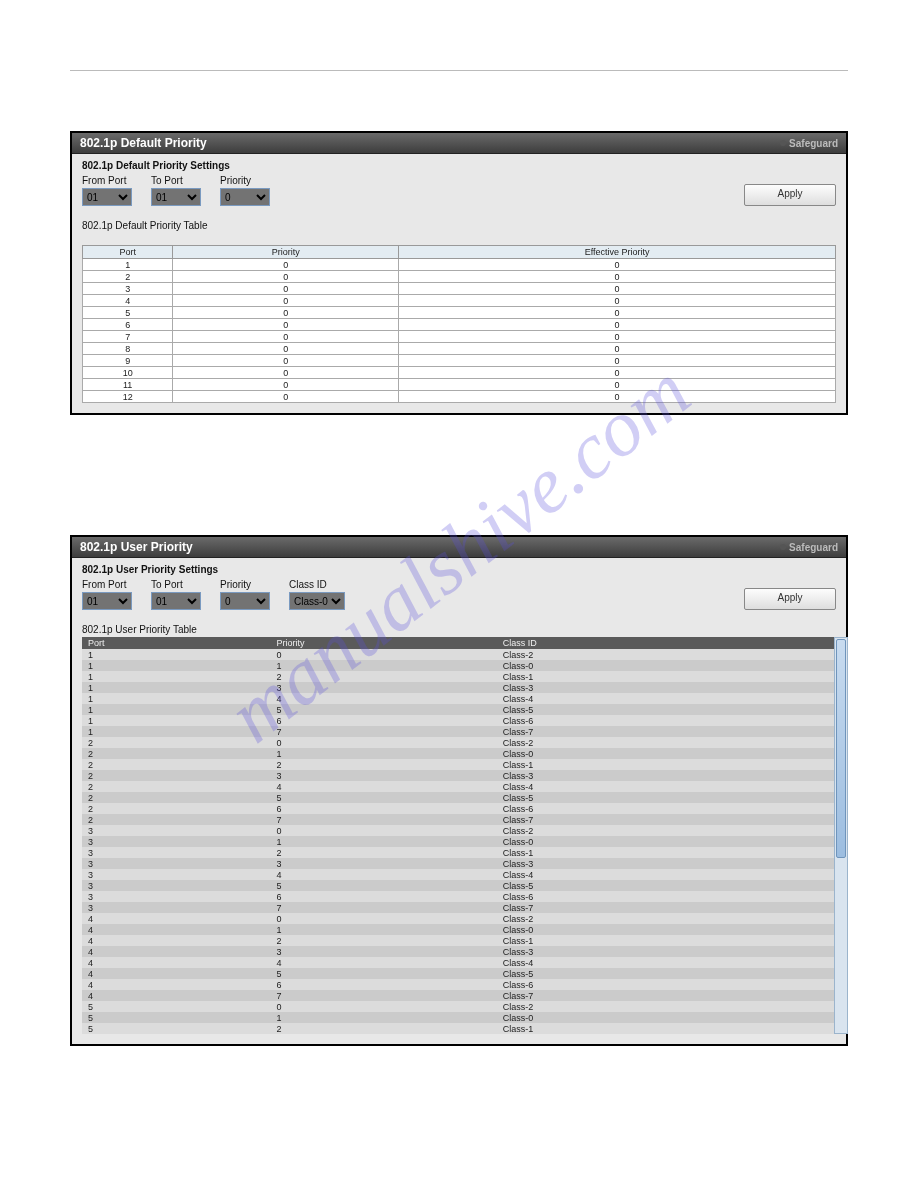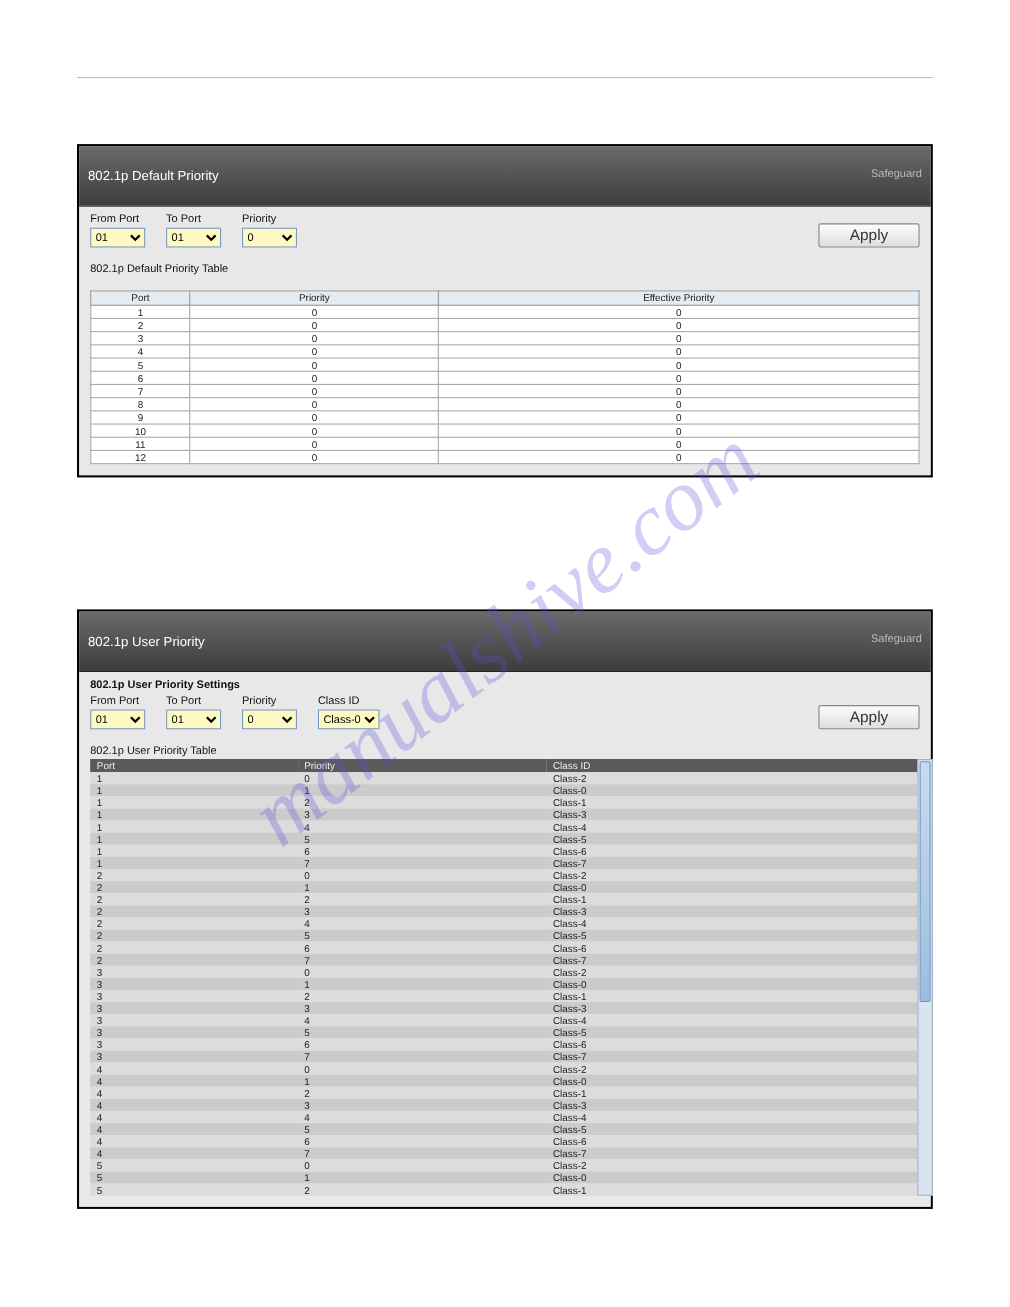--- a/index.html
+++ b/index.html
@@ -1,28 +1,28 @@
 <!DOCTYPE html>
 <html><head>
 <meta charset="utf-8">
 <style>
 body{margin:0;background:#fff;font-family:Arial,Helvetica,sans-serif;font-size:10px;color:#333}
 .page{width:918px;margin:0 auto;padding:50px 70px 60px;box-sizing:border-box;position:relative}
 hr.topline{border:none;border-top:1px solid #bbb;margin:20px 0 0 0}
 .panel{border:2px solid #000;margin-top:60px;background:#e8e8e8}
 .panel.pb{margin-top:120px}
-.hdr{background:linear-gradient(#6a6a6a,#3d3d3d);color:#fff;font-weight:normal;font-size:12px;padding:20px 8px;display:flex;justify-content:space-between;align-items:flex-start;border-bottom:1px solid #222}
+.hdr{background:linear-gradient(#6a6a6a,#3d3d3d);color:#fff;font-weight:bold;font-size:12px;padding:3px 8px;display:flex;justify-content:space-between;align-items:center;border-bottom:1px solid #222}
 .safe{font-size:10px;color:#bbb;display:flex;align-items:center;gap:3px}
 .safe:before{content:"";width:6px;height:6px;border-radius:50%;background:#555;display:inline-block}
 .body{padding:6px 10px 10px;background:#e8e8e8}
 .sub{font-weight:bold;font-size:10px;color:#111;margin-bottom:4px}
 .ctrls{display:flex;align-items:flex-end;gap:19px}
 .fld label{display:block;font-size:10px;color:#111;margin-bottom:2px}
-select{font-size:10px;height:18px;border:1px solid #7a9ac0;background:#fef9c3;min-width:50px}
-.applybtn{margin-left:auto;width:90px;height:20px;background:linear-gradient(#fdfdfd,#dedede);border:1px solid #888;border-radius:2px;font-size:14px;text-align:center;line-height:18px;cursor:pointer}
+select{font-size:10px;height:18px;border:1px solid #7a9ac0;background:#737373;min-width:50px}
+.applybtn{margin-left:auto;width:90px;height:20px;background:linear-gradient(#fdfdfd,#dedede);border:1px solid #888;border-radius:2px;font-size:10px;text-align:center;line-height:18px;cursor:pointer}
 .tbl{width:100%;border-collapse:collapse;margin-top:14px;font-size:9px;background:#fff}
 .tbl th{background:#e3ecf2;border:1px solid #999;padding:1px 2px;font-weight:normal;color:#222}
 .tbl td{border:1px solid #aaa;padding:0 2px;text-align:center;color:#222;height:11px}
 .tblhead{font-weight:normal;color:#111;margin-top:14px;font-size:10px}
 .tbl2wrap{position:relative}
 .tbl2{width:100%;border-collapse:collapse;font-size:9px;margin-top:2px}
 .tbl2 thead th{background:#5a5a5a;color:#eee;text-align:left;padding:1px 6px;font-weight:normal}
 .tbl2 td{padding:0 6px;color:#222;height:11px;text-align:left}
 .tbl2 tbody tr:nth-child(odd){background:#dcdcdc}
 .tbl2 tbody tr:nth-child(even){background:#cbcbcb}
@@ -36,20 +36,21 @@
 <div class="page">
 <hr class="topline">
 <div class="wm">manualshive.com</div>
 
 <div class="panel">
  <div class="hdr">
   <span>802.1p Default Priority</span>
   <span class="safe">Safeguard</span>
  </div>
  <div class="body">
+  <div class="sub">802.1p Default Priority Settings</div>
   <div class="ctrls">
    <div class="fld"><label>From Port</label>
    <select><option>01</option></select></div>
    <div class="fld"><label>To Port</label>
    <select><option>01</option></select></div>
    <div class="fld"><label>Priority</label>
    <select><option>0</option></select></div>
    <div class="applybtn">Apply</div>
   </div>
   <div class="tblhead">802.1p Default Priority Table</div>

